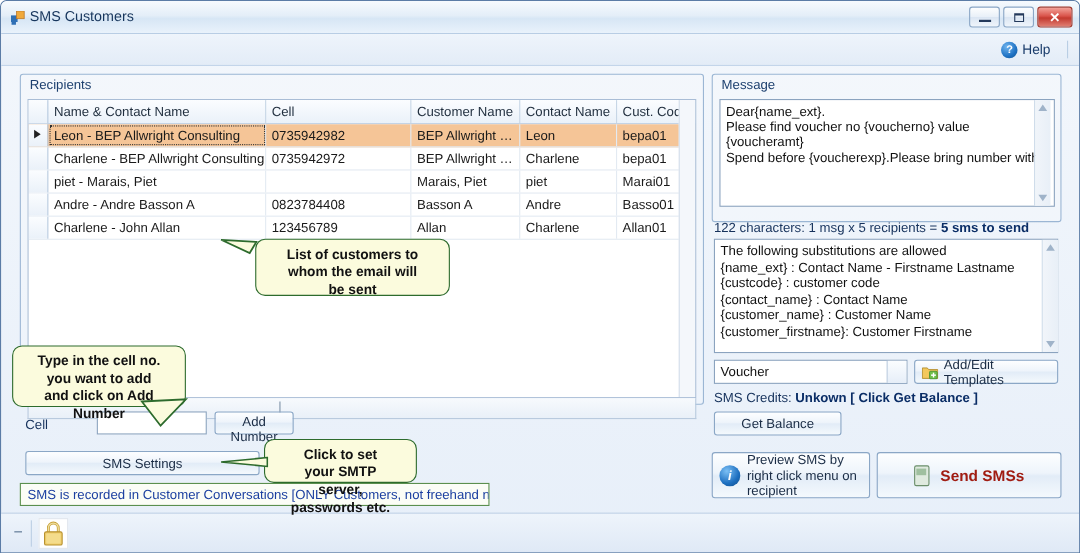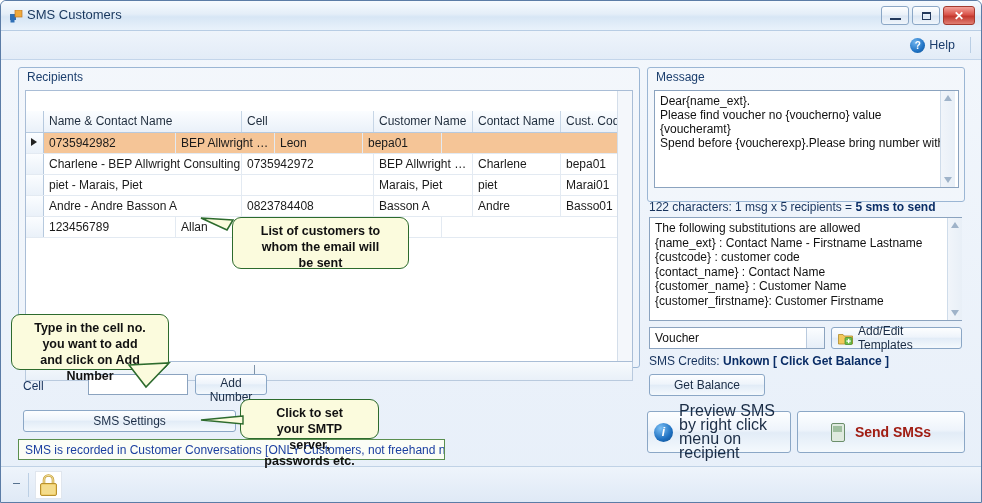--- a/index.html
+++ b/index.html
@@ -82,21 +82,20 @@
   
   .grid {
     position:absolute; left:6px; top:22px; width:608px; height:272px;
     background:#ffffff; border:1px solid #a9bdd6;
     overflow:hidden;
   }
   .grid-head {
     display:flex; height:22px;
     background: linear-gradient(to bottom, #fbfdff 0%, #eaf1f9 100%);
     border-bottom:1px solid #b6c9de;
-    margin-top:20px;
   }
   .grid-head .cell {
     border-right:1px solid #c7d6e6;
     font-size:12px; color:#1f2d3d;
     padding: 3px 0 0 5px;
     overflow:hidden; white-space:nowrap;
   }
   .grid-row { display:flex; height:21px; border-bottom:1px solid #e3eaf2; }
   .grid-row.selected { background:#f5c597; }
   .grid-row .cell {
@@ -213,21 +212,21 @@
   .credits {
     position:absolute; left:648px; top:353px; font-size:12px; color:#16325c;text-align:center;
   }
   .credits b { color:#0a2d66; }
   #get-balance-btn { position:absolute; left:648px; top:373px; width:116px; height:22px; }
   
   #preview-sms-btn {
     position:absolute; left:646px; top:410px; width:144px; height:42px;
     display:flex; align-items:center; gap:6px; padding:0 6px; text-align:left;
   }
-  #preview-sms-btn .txt { font-size:16px; line-height:14px; color:#1a2c45; }
+  #preview-sms-btn .txt { font-size:12px; line-height:14px; color:#1a2c45; }
   #send-sms-btn {
     position:absolute; left:796px; top:410px; width:168px; height:42px;
     display:flex; align-items:center; justify-content:center; gap:10px;
   }
   #send-sms-btn .txt { font-size:14px; font-weight:bold; color:#a01c12; }
   .info-icon {
     width:19px; height:19px; border-radius:50%; flex:0 0 auto;
     background: radial-gradient(circle at 35% 28%, #7cc0f5 0%, #1d6fc0 60%, #0e4a86 100%);
     color:#fff; font-size:12px; font-weight:bold; font-style:italic;
     display:flex; align-items:center; justify-content:center;
@@ -304,20 +303,21 @@
         <div class="cell c-cell">Cell</div>
         <div class="cell c-cust">Customer Name</div>
         <div class="cell c-cont">Contact Name</div>
         <div class="cell c-code">Cust. Code</div>
       </div>
 
       <div class="grid-row selected">
         <div class="cell c-sel">
             <span class="row-arrow"></span>
           </div>
+        <div class="cell c-name">Leon - BEP Allwright Consulting</div>
         <div class="cell c-cell">0735942982</div>
         <div class="cell c-cust">BEP Allwright Co...</div>
         <div class="cell c-cont">Leon</div>
         <div class="cell c-code">bepa01</div>
       </div>
 
       <div class="grid-row">
         <div class="cell c-sel"></div>
         <div class="cell c-name">Charlene - BEP Allwright Consulting</div>
         <div class="cell c-cell">0735942972</div>
@@ -339,20 +339,21 @@
         <div class="cell c-sel"></div>
         <div class="cell c-name">Andre - Andre Basson A</div>
         <div class="cell c-cell">0823784408</div>
         <div class="cell c-cust">Basson A</div>
         <div class="cell c-cont">Andre</div>
         <div class="cell c-code">Basso01</div>
       </div>
 
       <div class="grid-row">
         <div class="cell c-sel"></div>
+        <div class="cell c-name">Charlene - John Allan</div>
         <div class="cell c-cell">123456789</div>
         <div class="cell c-cust">Allan</div>
         <div class="cell c-cont">Charlene</div>
         <div class="cell c-code">Allan01</div>
       </div>
 
       <div class="grid-vscroll"></div>
     </div>
 
     <div class="grid-footer">

